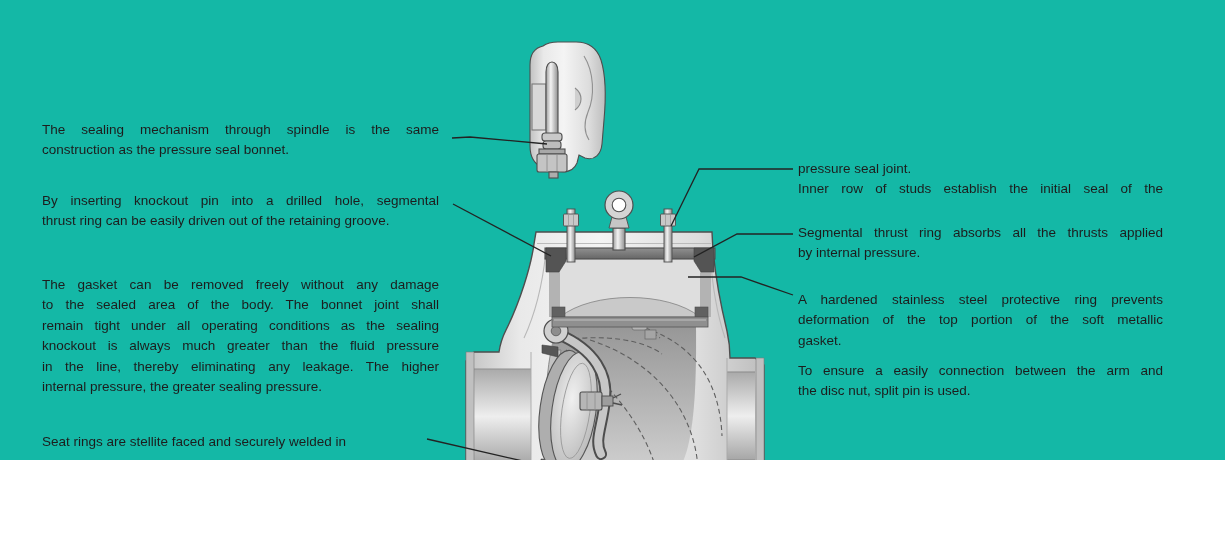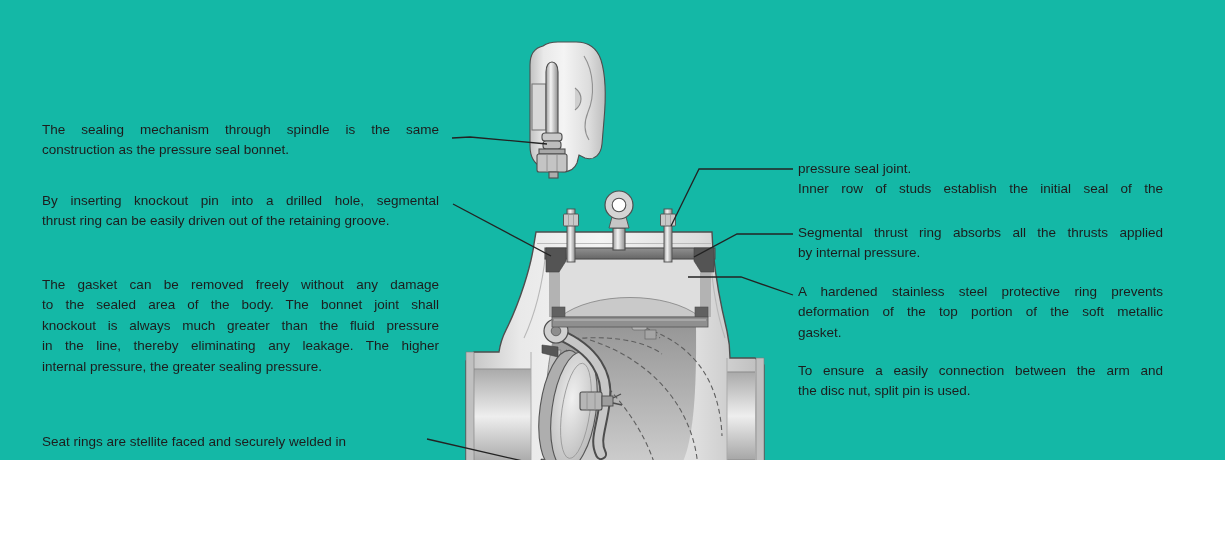--- a/index.html
+++ b/index.html
@@ -181,40 +181,41 @@
   </div>
 
   <div class="callout col-left" style="top:191px">
     <div class="ln j">By inserting knockout pin into a drilled hole, segmental</div>
     <div class="ln">thrust ring can be easily driven out of the retaining groove.</div>
   </div>
 
   <div class="callout col-left" style="top:275px">
     <div class="ln j">The gasket can be removed freely without any damage</div>
     <div class="ln j">to the sealed area of the body. The bonnet joint shall</div>
+    <div class="ln j">remain tight under all operating conditions as the sealing</div>
     <div class="ln j">knockout is always much greater than the fluid pressure</div>
     <div class="ln j">in the line, thereby eliminating any leakage. The higher</div>
     <div class="ln">internal pressure, the greater sealing pressure.</div>
   </div>
 
   <div class="callout col-left" style="top:432px">
     <div class="ln">Seat rings are stellite faced and securely welded in</div>
   </div>
 
   <div class="callout col-right" style="top:159px">
     <div class="ln">pressure seal joint.</div>
     <div class="ln j">Inner row of studs establish the initial seal of the</div>
   </div>
 
   <div class="callout col-right" style="top:223px">
     <div class="ln j">Segmental thrust ring absorbs all the thrusts applied</div>
     <div class="ln">by internal pressure.</div>
   </div>
 
-  <div class="callout col-right" style="top:282px">
+  <div class="callout col-right" style="top:290px">
     <div class="ln j">A hardened stainless steel protective ring prevents</div>
     <div class="ln j">deformation of the top portion of the soft metallic</div>
     <div class="ln">gasket.</div>
   </div>
 
   <div class="callout col-right" style="top:361px">
     <div class="ln j">To ensure a easily connection between the arm and</div>
     <div class="ln">the disc nut, split pin is used.</div>
   </div>
 

